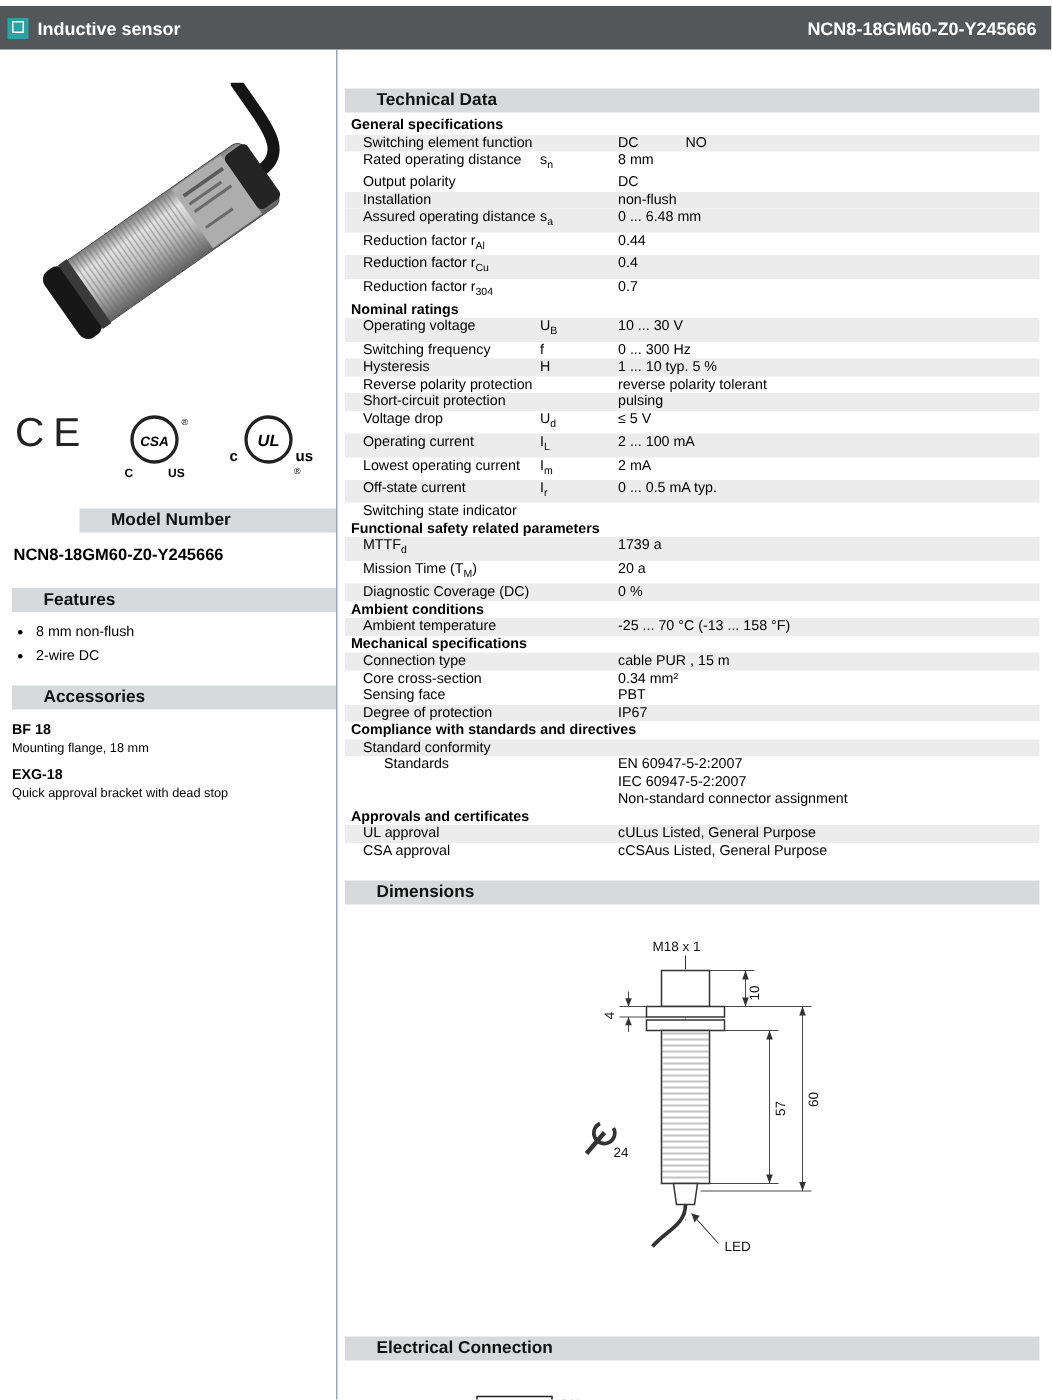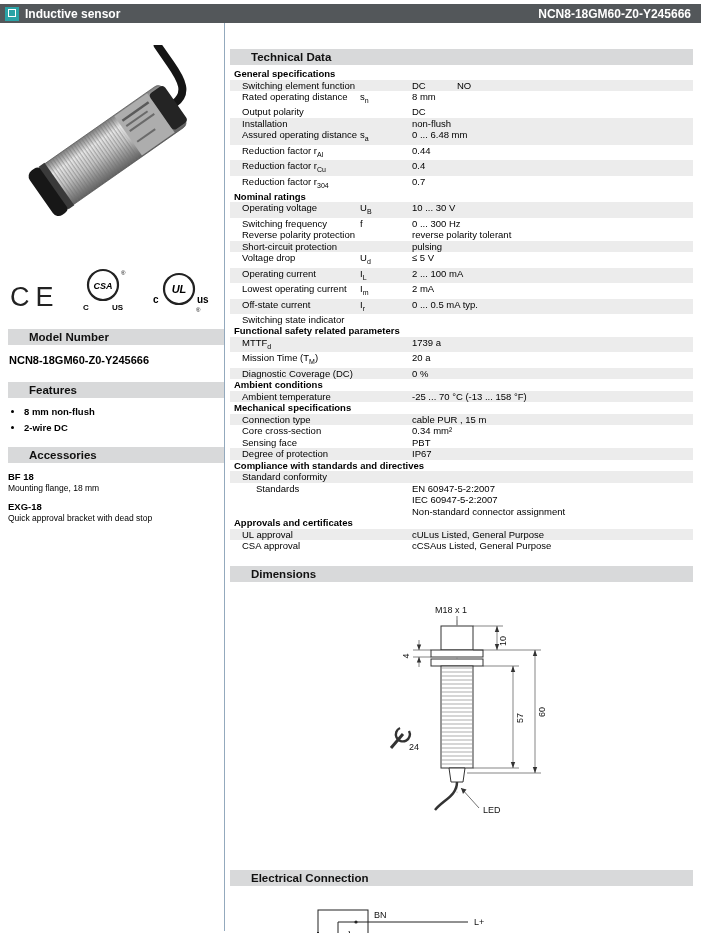--- a/index.html
+++ b/index.html
@@ -1,33 +1,33 @@
 <!DOCTYPE html>
 <html><head>
 <meta charset="utf-8">
 <style>
   html,body{margin:0;padding:0;}
   body{
     width:701px;height:933px;overflow:hidden;background:#fff;
     font-family:"Liberation Sans", sans-serif;color:#000;position:relative;
   }
-  .topbar{margin-top:4px;height:19px;background:#53575a;color:#fff;display:flex;align-items:center;}
+  .topbar{margin-top:4px;height:29px;background:#53575a;color:#fff;display:flex;align-items:center;}
   .brand-icon{width:14px;height:14px;background:#2aa2a6;margin:0 6px 0 5px;position:relative;flex:0 0 auto;}
   .brand-icon::after{content:"";position:absolute;left:3px;top:2px;width:6px;height:6px;border:1.5px solid #fff;}
   .topbar-title{font-size:12px;font-weight:bold;}
   .topbar-model{margin-left:auto;margin-right:10px;font-size:12px;font-weight:bold;}
   .main{display:flex;height:908px;align-items:stretch;}
   .leftcol{width:224px;padding-left:8px;box-sizing:border-box;flex:0 0 auto;}
   .rightcol{flex:1;border-left:1px solid #93a9bd;padding:26px 8px 0 5px;box-sizing:border-box;}
   .secbar{background:#d8d9da;font-weight:bold;font-size:11.5px;padding:2px 21px;color:#111;}
   .photo{margin-top:22px;height:212px;overflow:hidden;}
-  .marks{display:flex;align-items:flex-end;justify-content:space-between;margin-top:6px;height:50px;padding:0 14px 0 2px;}
+  .marks{display:flex;align-items:flex-start;justify-content:space-between;margin-top:6px;height:50px;padding:0 14px 0 2px;}
   .ce{font-size:27px;letter-spacing:6px;color:#222;}
   .model-value{font-size:11px;font-weight:bold;margin:9px 0 16px 1px;}
-  ul.features{margin:8px 0 14px 16px;padding:0;font-size:9.5px;font-weight:bold;}
+  ul.features{margin:8px 0 14px 16px;padding:0;font-size:9.5px;font-weight:normal;}
   ul.features li{margin-bottom:5px;}
   .acc-name{font-weight:bold;font-size:9.5px;margin-top:8px;}
   .acc-desc{font-size:8.5px;margin-top:1px;}
   .ttable{margin-top:3px;}
   .trow{display:flex;align-items:flex-start;font-size:9.5px;line-height:11.5px;}
   .trow.alt{background:#ececec;}
   .trow .lab{width:130px;padding-left:12px;flex:0 0 auto;box-sizing:border-box;}
   .trow.ind2 .lab{padding-left:26px;}
   .trow .sym{width:52px;flex:0 0 auto;}
   .trow .val{flex:1;white-space:pre-line;}
@@ -93,21 +93,21 @@
         </svg>
         <svg class="mark-svg" width="60" height="44" viewBox="0 0 60 44">
           <text x="3" y="34" font-size="10" font-weight="bold">c</text>
           <circle cx="29" cy="20" r="15" fill="none" stroke="#222" stroke-width="2.2"></circle>
           <text x="29" y="24" text-anchor="middle" font-size="11" font-weight="bold" font-style="italic">UL</text>
           <text x="47" y="34" font-size="10" font-weight="bold">us</text>
           <text x="46" y="43" font-size="6">®</text>
         </svg>
       </div>
 
-      <div class="secbar" style="margin-top:16px;">Model Number</div>
+      <div class="secbar" style="margin-top:16px;margin-left:45px;">Model Number</div>
       <div class="model-value">NCN8-18GM60-Z0-Y245666</div>
 
       <div class="secbar">Features</div>
       <ul class="features">
         <li>8 mm non-flush</li>
         <li>2-wire DC</li>
       </ul>
 
       <div class="secbar">Accessories</div>
       <div class="acc-name">BF 18</div>
@@ -165,20 +165,25 @@
           <div class="trow thead">Nominal ratings</div>
           <div class="trow alt">
             <span class="lab">Operating voltage</span>
             <span class="sym">U<sub>B</sub></span>
             <span class="val">10 ... 30 V</span>
           </div>
           <div class="trow">
             <span class="lab">Switching frequency</span>
             <span class="sym">f</span>
             <span class="val">0 ... 300 Hz</span>
+          </div>
+          <div class="trow alt">
+            <span class="lab">Hysteresis</span>
+            <span class="sym">H</span>
+            <span class="val">1 ... 10 typ. 5 %</span>
           </div>
           <div class="trow">
             <span class="lab">Reverse polarity protection</span>
             <span class="sym"></span>
             <span class="val">reverse polarity tolerant</span>
           </div>
           <div class="trow alt">
             <span class="lab">Short-circuit protection</span>
             <span class="sym"></span>
             <span class="val">pulsing</span>

